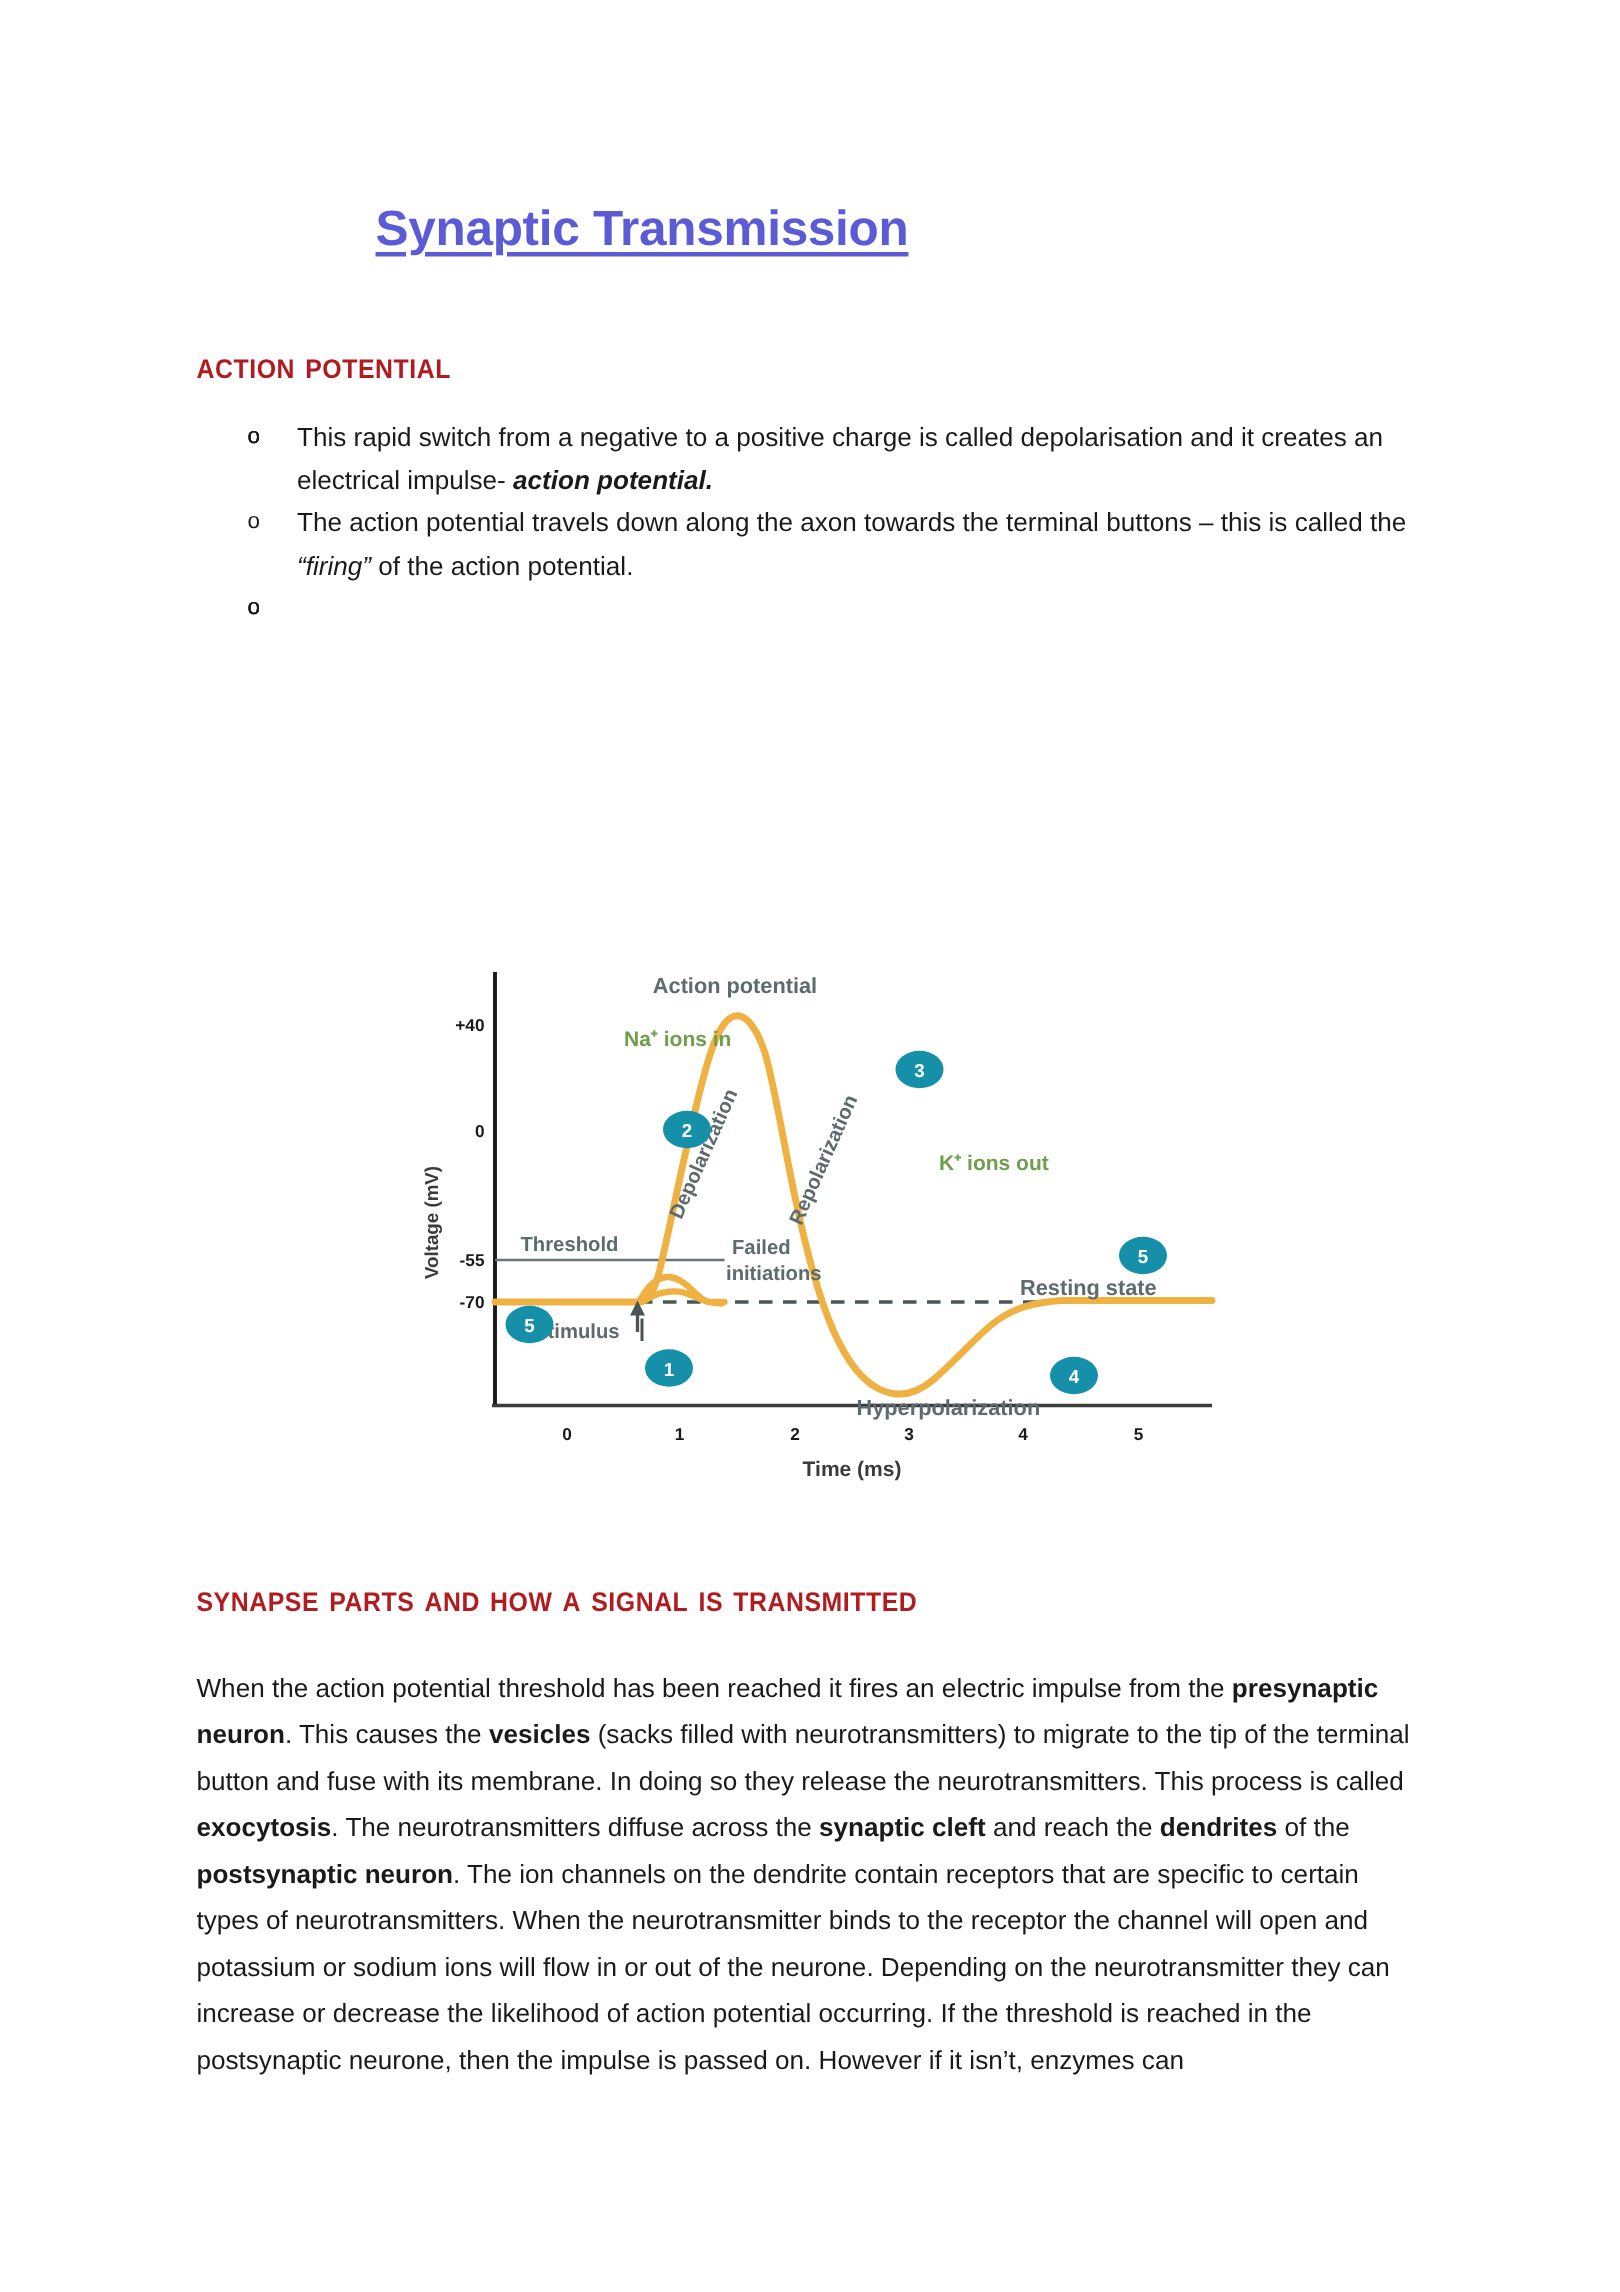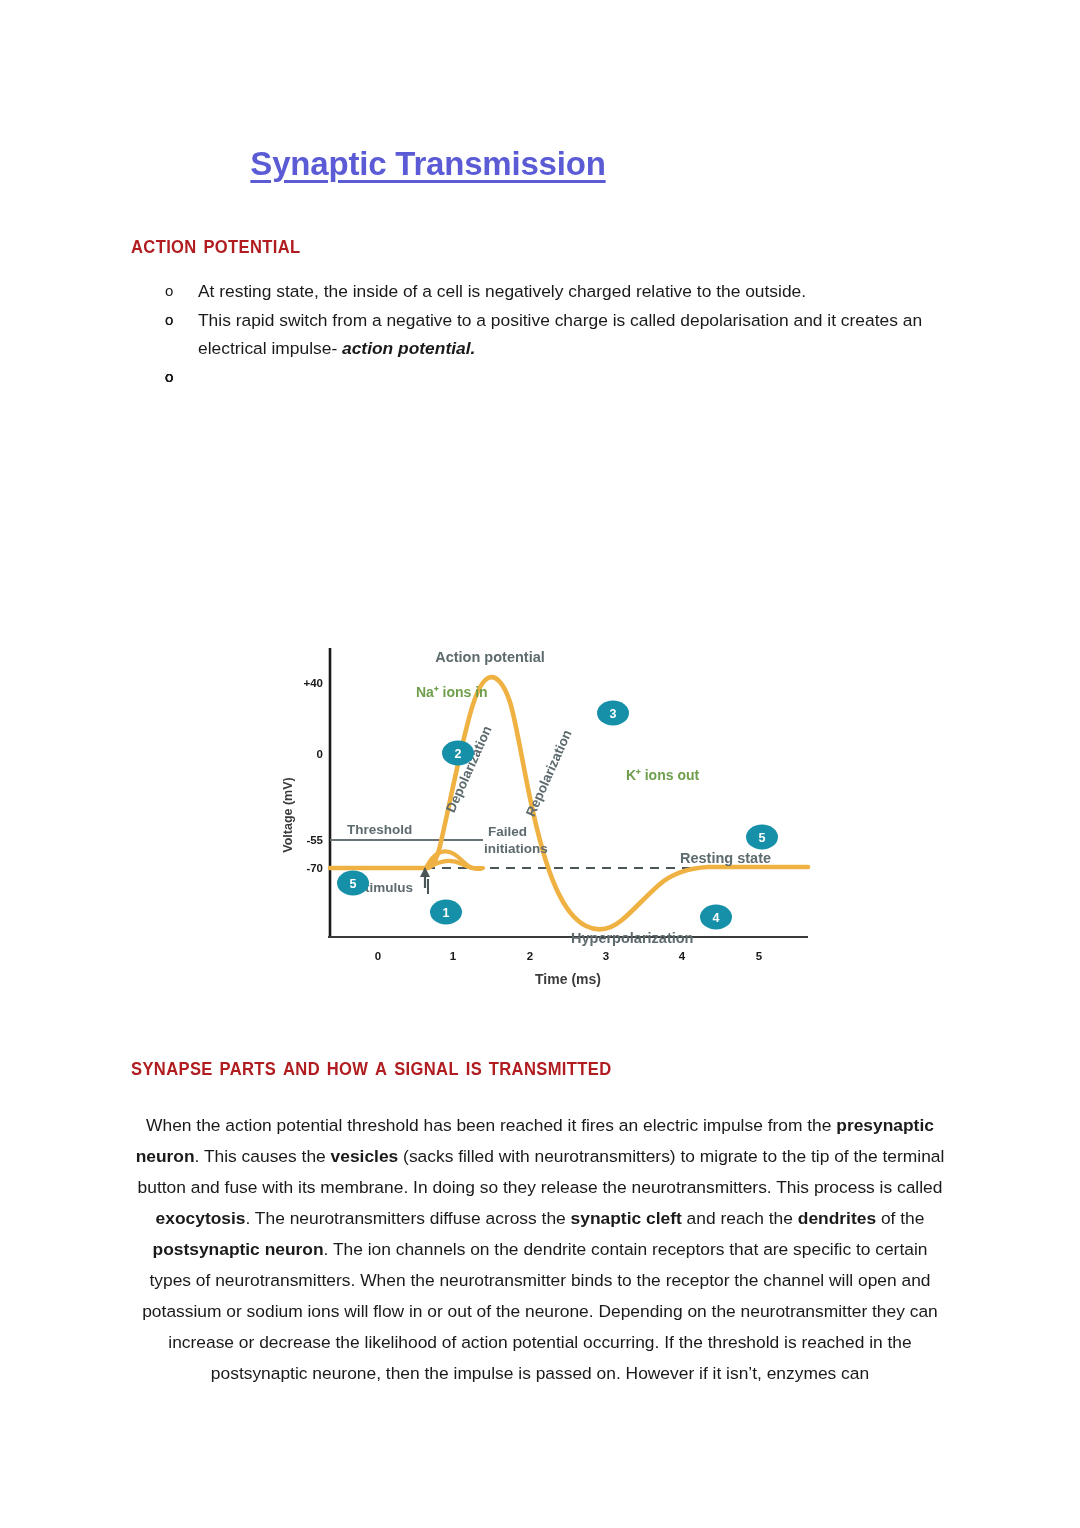--- a/index.html
+++ b/index.html
@@ -13,21 +13,21 @@
     font-family: "Liberation Sans", sans-serif;
     color: #1a1a1a;
     position: relative;
     overflow: hidden;
   }
 
   .page {
     position: relative;
     width: 856px;
     height: 1528px;
-    padding: 12px;
+    padding: 0;
     box-sizing: border-box;
   }
 
   
   .doc-title {
     text-align: center;
     color: #5b5bd6;
     font-size: 33px;
     font-weight: bold;
     letter-spacing: -0.2px;
@@ -96,21 +96,21 @@
   .bullet-item .bi { font-weight: bold; font-style: italic; text-align: center; }
 
   
   .body-paragraph {
     position: absolute;
     left: 131px;
     top: 1093px;
     width: 818px;
     font-size: 17.4px;
     line-height: 31px;
-    text-align: center;
+    text-align: left;
     color: #1a1a1a;
   }
   .body-paragraph b { font-weight: bold; }
 
   
   .chart-figure {
     position: absolute;
     left: 268px;
     top: 640px;
     width: 545px;
@@ -129,31 +129,31 @@
 
 <div class="page">
 
   <h1 class="doc-title">Synaptic Transmission</h1>
 
   <h2 class="section-heading" id="heading-action-potential">Action Potential</h2>
 
   <ul class="bullet-list">
     <li class="bullet-item">
       <span class="bullet-marker">o</span>
-      <span class="bullet-text">At resting state, the inside of a cell is negatively charged relative to the outside.</span>
     </li>
     <li class="bullet-item">
       <span class="bullet-marker">o</span>
     </li>
     <li class="bullet-item">
       <span class="bullet-marker">o</span>
       <span class="bullet-text">This rapid switch from a negative to a positive charge is called <b>depolarisation</b> and it creates an electrical impulse- <span class="bi">action potential.</span></span>
     </li>
     <li class="bullet-item">
       <span class="bullet-marker">o</span>
+      <span class="bullet-text">The action potential travels down along the axon towards the terminal buttons – this is called the <i>“firing”</i> of the action potential.</span>
     </li>
     <li class="bullet-item">
       <span class="bullet-marker">o</span>
     </li>
     <li class="bullet-item">
       <span class="bullet-marker">o</span>
     </li>
     <li class="bullet-item">
       <span class="bullet-marker">o</span>
     </li>

